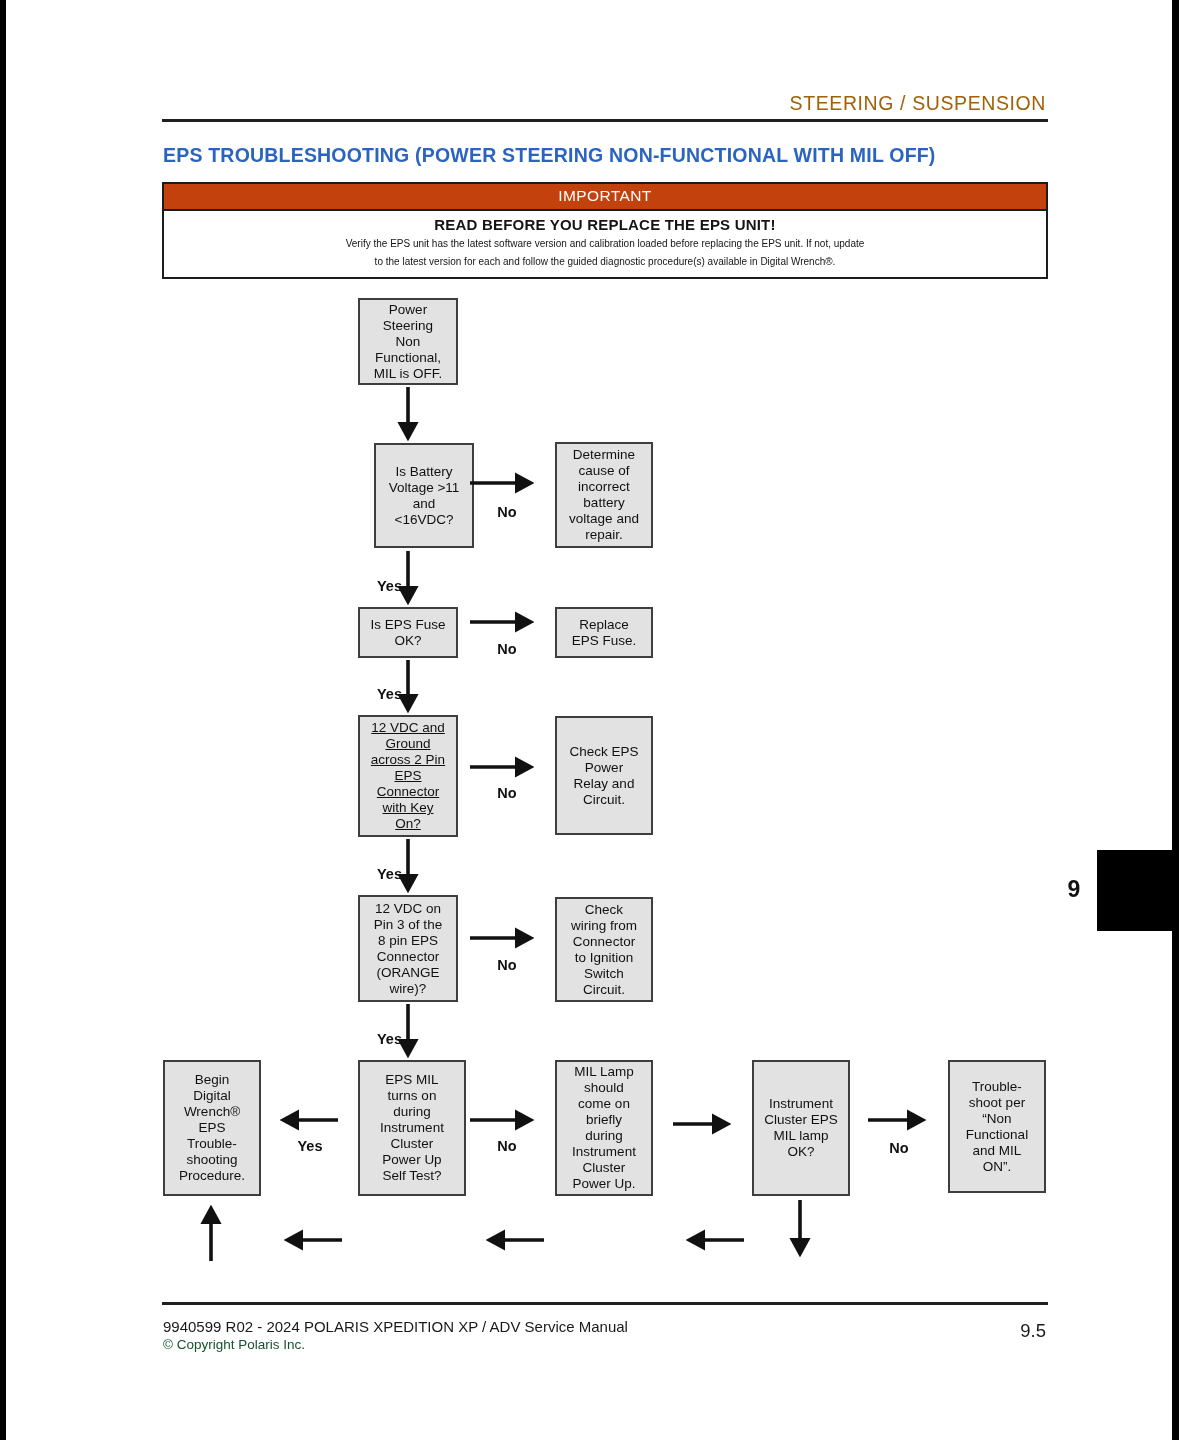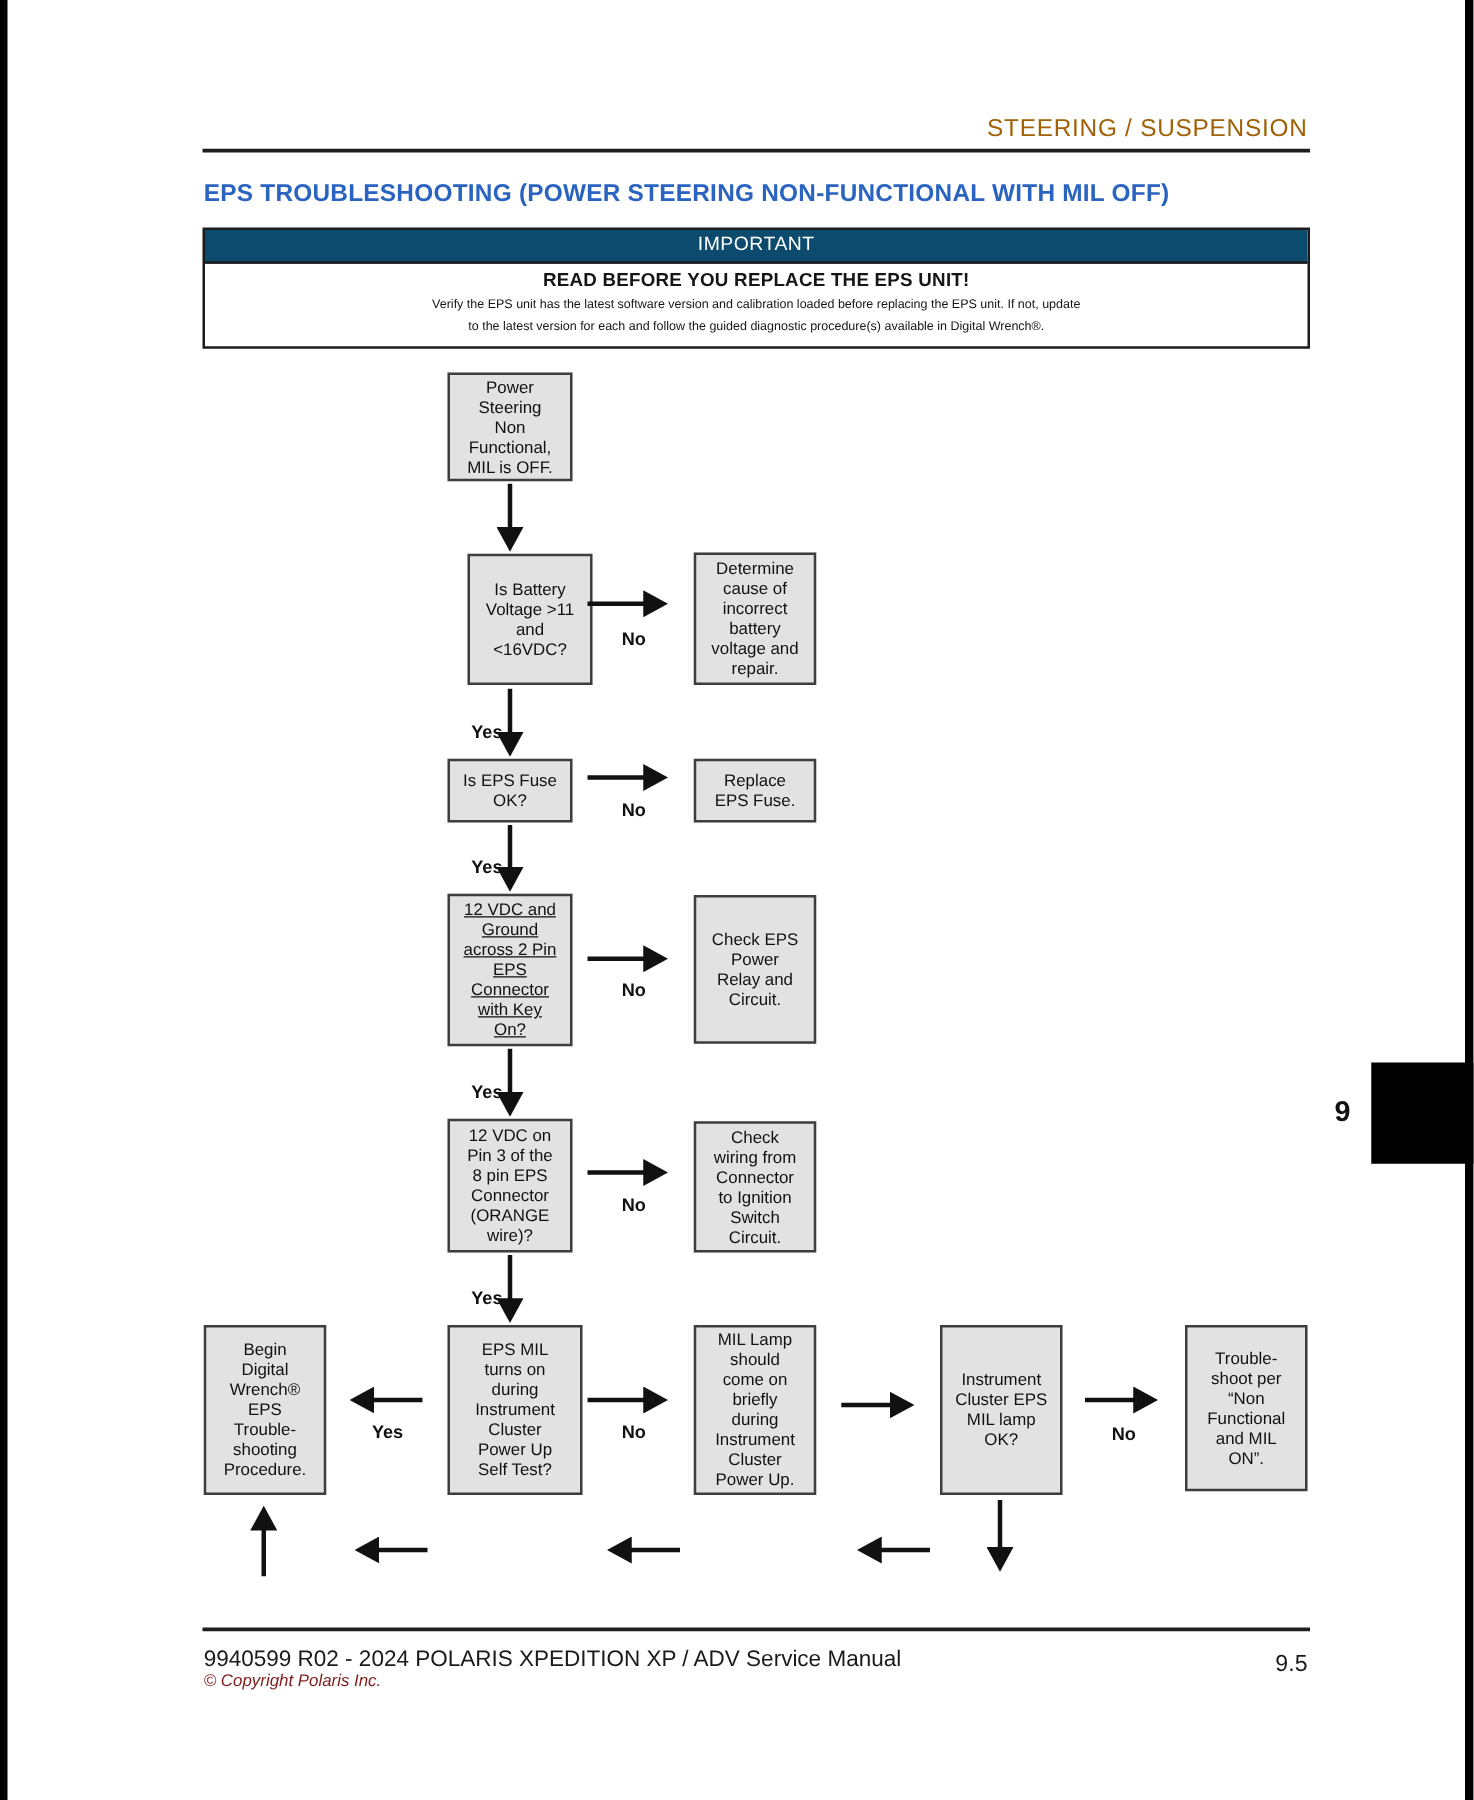--- a/index.html
+++ b/index.html
@@ -12,41 +12,41 @@
   .section-header{
     position:absolute;top:92px;right:133px;font-size:19.5px;letter-spacing:0.6px;color:#a16207;
   }
   .page-title{
     position:absolute;left:163px;top:144px;font-size:19.5px;font-weight:bold;color:#2a64c0;letter-spacing:0.2px;
   }
   .imp-box{
     position:absolute;left:162px;top:182px;width:886px;border:2px solid #1c1c1c;box-sizing:border-box;background:#fff;
   }
   .imp-banner{
-    background:#0c4a6e;color:#ffffff;text-align:center;font-size:15.5px;
+    background:#c2410c;color:#ffffff;text-align:center;font-size:15.5px;
     padding:3px 0 4px 0;border-bottom:2px solid #1c1c1c;letter-spacing:0.4px;
   }
   .imp-heading{
     text-align:center;font-weight:bold;font-size:15px;margin-top:5px;letter-spacing:0.2px;
   }
   .imp-body{
     text-align:center;font-size:10px;line-height:17.5px;margin:2px 8px 7px 8px;white-space:pre-line;
   }
   .node{
     position:absolute;background:#e2e2e2;border:2px solid #3e3e3e;box-sizing:border-box;
     display:flex;align-items:center;justify-content:center;text-align:center;
     white-space:pre-line;font-size:13.5px;line-height:16px;color:#111;
   }
   .lbl{position:absolute;font-weight:bold;font-size:14.5px;color:#111;width:60px;}
   .lbl-right{text-align:right;}
   .lbl-center{text-align:center;}
   .chapter-tab{position:absolute;left:1097px;top:850px;width:82px;height:81px;background:#000;}
   .chapter-num{position:absolute;left:1058px;top:876px;width:32px;text-align:center;font-size:23px;font-weight:bold;color:#111;}
-  .footer-doc{position:absolute;left:163px;top:1318px;font-size:18px;line-height:18px;color:#1a1a1a;}
-  .footer-copy{position:absolute;left:163px;top:1337px;font-size:13.5px;color:#7f1d1d;font-style:italic;}
+  .footer-doc{position:absolute;left:163px;top:1318px;font-size:15px;line-height:18px;color:#1a1a1a;}
+  .footer-copy{position:absolute;left:163px;top:1337px;font-size:13.5px;color:#14532d;}
   .footer-page{position:absolute;right:133px;top:1320px;font-size:18.5px;color:#1a1a1a;}
   svg#arrow-layer{position:absolute;left:0;top:0;pointer-events:none;}
 </style>
 </head>
 <body>
 
 <div id="page">
 
   <div class="edge-strip" style="left:0;width:6px;"></div>
   <div class="edge-strip" style="right:0;width:7px;"></div>

